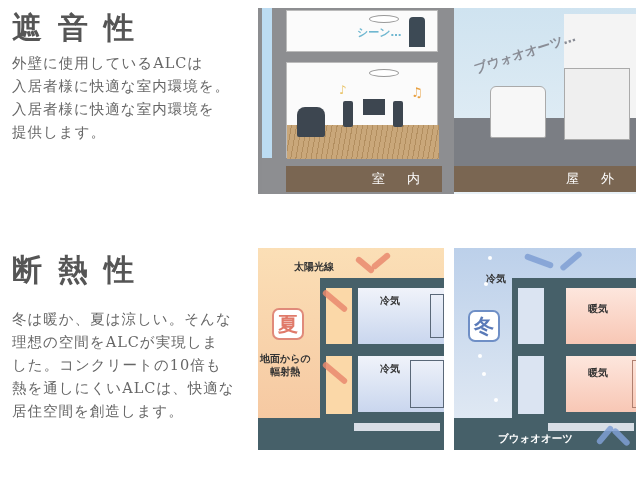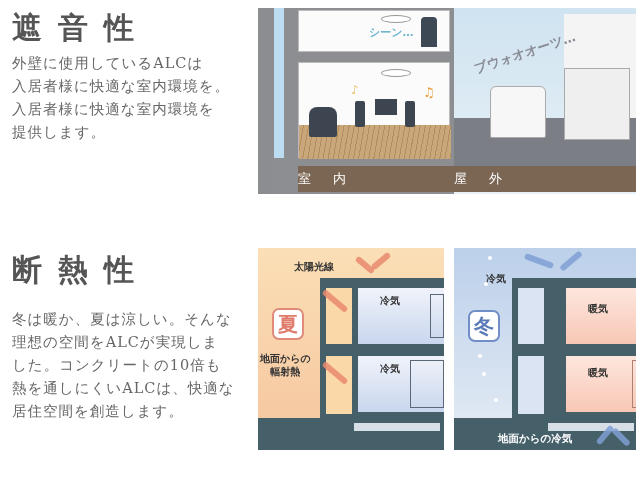--- a/index.html
+++ b/index.html
@@ -8,25 +8,25 @@
 
   .section-title { position: absolute; left: 12px; font-size: 30px; font-weight: bold; color: #555; letter-spacing: 16px; font-family: "DejaVu Serif", serif; }
   .section-body { position: absolute; left: 12px; width: 232px; font-size: 14.5px; line-height: 23px; color: #666; letter-spacing: 1px; }
 
   
   .panel { position: absolute; overflow: hidden; }
   .label-sans { font-family: "DejaVu Sans", "Liberation Sans", sans-serif; }
 
   
   #sound-panel { left: 258px; top: 8px; width: 378px; height: 186px; background: #8c8d90; }
-  .sound-indoor { position: absolute; left: 16px; top: 0; width: 192px; height: 186px; background: #8d8e91; }
+  .sound-indoor { position: absolute; left: 4px; top: 0; width: 192px; height: 186px; background: #8d8e91; }
   .sound-outdoor { position: absolute; left: 196px; top: 0; width: 182px; height: 186px; background: linear-gradient(#cfe3f0, #e8f1f7); }
   .room { position: absolute; background: #fbfbfb; border: 1px solid #bbb; }
   .floor-wood { position: absolute; background: repeating-linear-gradient(100deg, #c9a77a 0 4px, #b28e5f 4px 5px); }
-  .ground-label { position: absolute; bottom: 2px; height: 26px; background: #7a6652; color: #fff; font-size: 13px; text-align: left; line-height: 26px; letter-spacing: 22px; }
+  .ground-label { position: absolute; bottom: 2px; height: 26px; background: #7a6652; color: #fff; font-size: 13px; text-align: right; line-height: 26px; letter-spacing: 22px; }
 
   
   #summer-panel { left: 258px; top: 248px; width: 186px; height: 202px; background: #466069; }
   #winter-panel { left: 454px; top: 248px; width: 182px; height: 202px; background: #466069; }
   .sky-summer { position: absolute; left: 0; top: 0; width: 186px; height: 170px; background: linear-gradient(#fbdfb6, #f6c9a2); }
   .sky-winter { position: absolute; left: 0; top: 0; width: 182px; height: 170px; background: linear-gradient(#bcd0ea, #dfe8f3); }
   .building { position: absolute; background: #466069; }
   .interior-cool { position: absolute; background: linear-gradient(#f0f3fa, #c9d6ee); }
   .interior-warm { position: absolute; background: linear-gradient(#fde6dd, #f8c7b5); margin-left: 16px; }
   .wall-gap { position: absolute; }
@@ -133,16 +133,16 @@
   <div style="position:absolute;left:94px;top:175px;width:86px;height:8px;background:#d8dee6;"></div>
   <div class="diag-label" style="left:32px;top:24px;">冷気</div>
   <div class="arrow-blue" style="left:70px;top:10px;width:30px;transform:rotate(20deg);"></div>
   <div class="arrow-blue" style="left:104px;top:10px;width:26px;transform:rotate(-40deg);"></div>
   <div class="badge" style="left:14px;top:62px;border:2px solid #6f8fc6;color:#5a7ab8;">冬</div>
   <div class="dot" style="left:34px;top:8px;"></div>
   <div class="dot" style="left:30px;top:34px;"></div>
   <div class="dot" style="left:24px;top:106px;"></div>
   <div class="dot" style="left:28px;top:124px;"></div>
   <div class="dot" style="left:40px;top:150px;"></div>
-  <div class="diag-label" style="left:44px;top:184px;color:#fff;font-size:10.5px;">地面からの冷気</div>
+  <div class="diag-label" style="left:44px;top:184px;color:#fff;font-size:10.5px;">ブウォオオーツ</div>
   <div class="arrow-blue" style="left:140px;top:184px;width:22px;transform:rotate(-50deg);"></div>
   <div class="arrow-blue" style="left:156px;top:186px;width:22px;transform:rotate(45deg);"></div>
 </div>
 
 </body></html>

